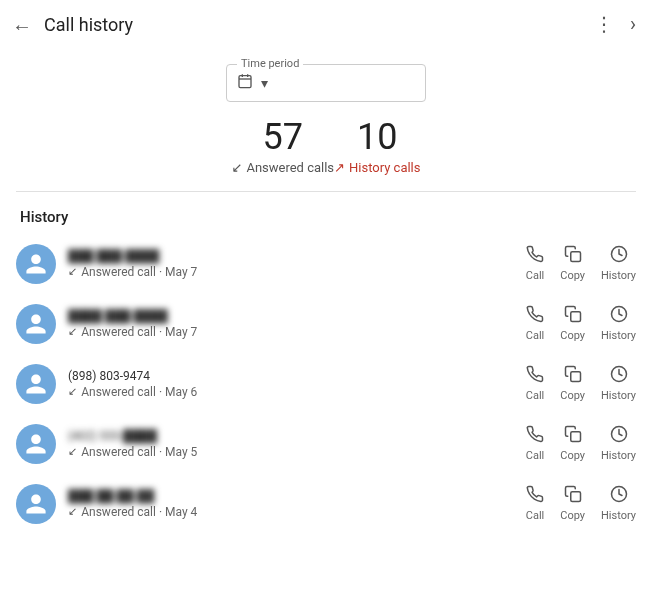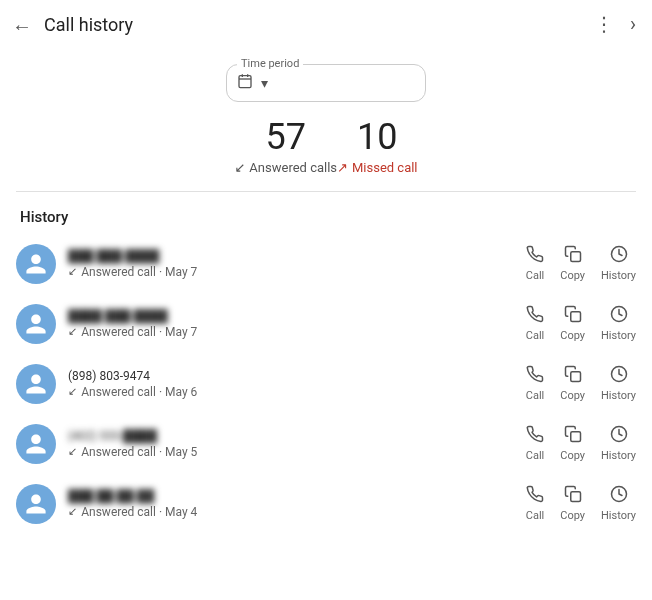--- a/index.html
+++ b/index.html
@@ -50,21 +50,21 @@
 
     
     .time-period-container {
       display: flex;
       justify-content: center;
       margin: 16px 0 12px 0;
     }
     .time-period-select {
       position: relative;
       border: 1px solid #ccc;
-      border-radius: 12px;
+      border-radius: 4px;
       padding: 8px 16px 8px 10px;
       display: flex;
       align-items: center;
       gap: 8px;
       cursor: pointer;
       min-width: 200px;
       background: #fff;
     }
     .time-period-label-above {
       position: absolute;
@@ -239,21 +239,21 @@
     <div class="stat-number">57</div>
     <div class="stat-label">
       <span class="stat-icon">↙</span>
       <span>Answered calls</span>
     </div>
   </div>
   <div class="stat-item">
     <div class="stat-number">10</div>
     <div class="stat-label missed">
       <span class="stat-icon">↗</span>
-      <span>Missed call</span>
+      <span>History calls</span>
     </div>
   </div>
 </div>
 
 <hr class="divider">
 
 <div class="history-title">History</div>
 
 <ul class="call-list" id="call-list">
     <li class="call-item">

